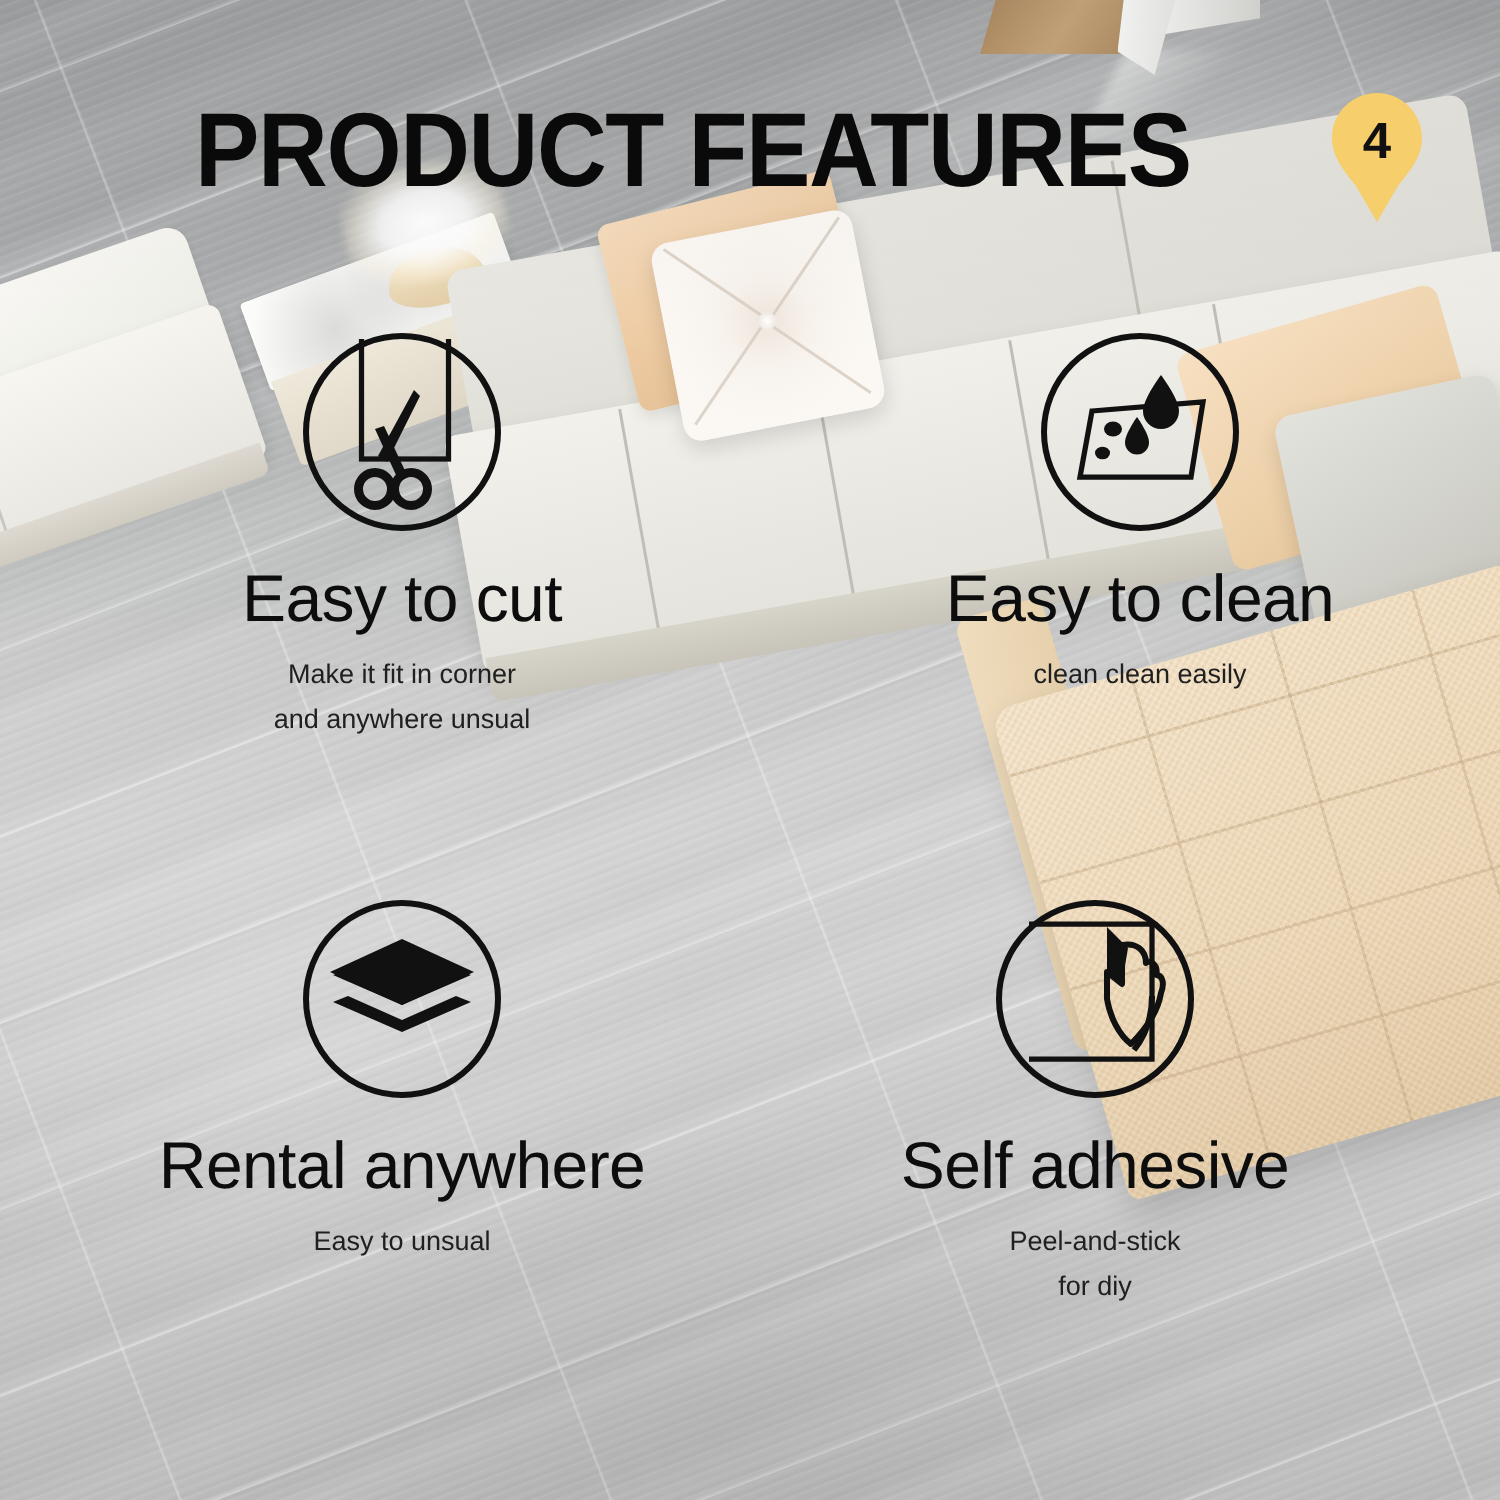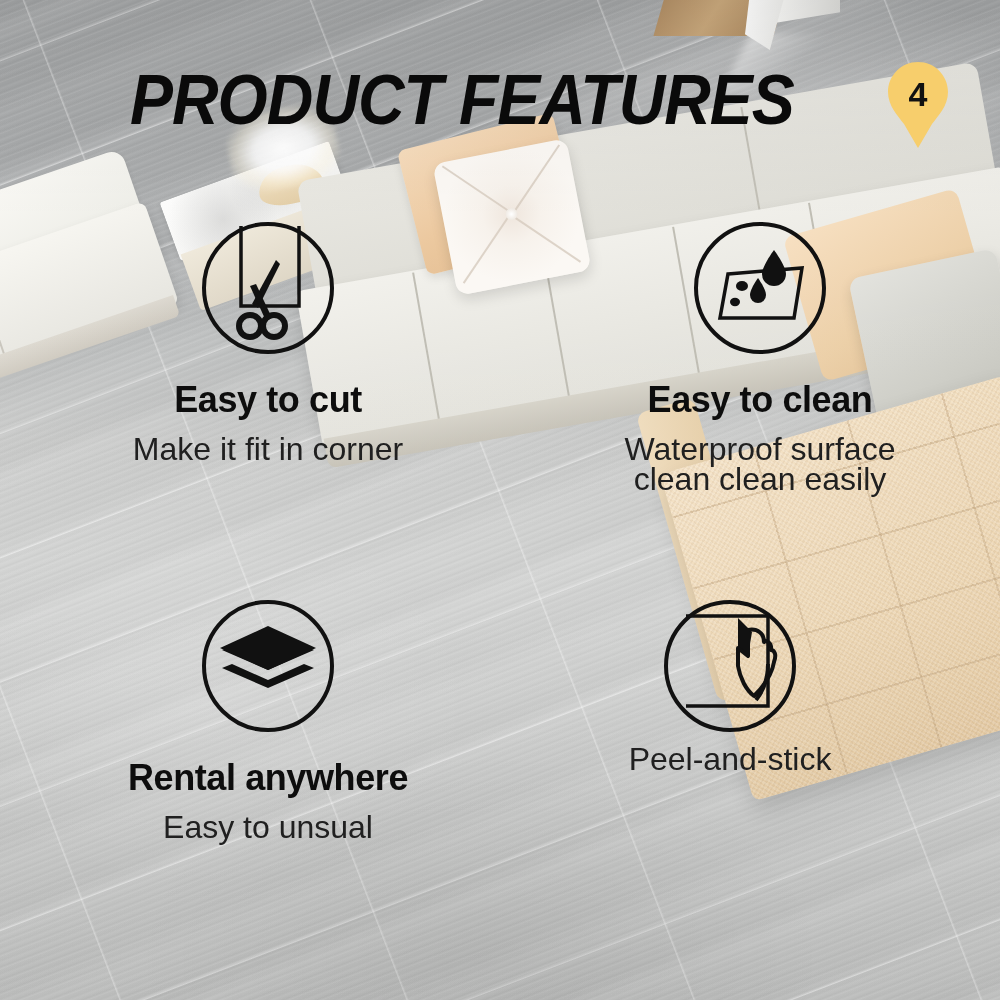--- a/index.html
+++ b/index.html
@@ -278,21 +278,21 @@
   }
 
   
   .photo-grade {
     position:absolute; inset:0;
     background: linear-gradient(180deg, rgba(0,0,0,.05), rgba(0,0,0,0) 22%, rgba(255,255,255,.05) 60%, rgba(0,0,0,.03));
     pointer-events:none;
   }
 
   
-  .header { position:absolute; left:0; top:62px; width:936px; height:76px;font-style:italic; }
+  .header { position:absolute; left:0; top:62px; width:936px; height:76px; }
   .title {
     position:absolute; left:130px; top:0;
     font-size: 70px; line-height: 76px;
     font-weight: 700; color:#0a0a0a;
     letter-spacing: -1px;
     transform: scaleX(.92);
     transform-origin: left center;
     white-space: nowrap;
     font-family: "Liberation Sans", sans-serif;
   }
@@ -317,26 +317,26 @@
 
   .icon-circle {
     width:132px; height:132px; margin:0 auto;
     border:4px solid #111; border-radius:50%;
     position:relative;
   }
   .icon-circle svg { position:absolute; left:0; top:0; }
 
   .f-title {
     margin-top: 24px;
-    font-size: 36px; font-weight:700; color:#0d0d0d;
+    font-size: 44px; font-weight:400; color:#0d0d0d;
     line-height: 44px; letter-spacing:-0.4px;
   }
   .f-sub {
     margin-top: 12px;
-    font-size: 32px; font-weight:400; color:#202020;
+    font-size: 18px; font-weight:400; color:#202020;
     line-height: 30px;
   }
   .f-sub span { display:block; }
 </style>
 </head>
 <body>
 
 <div id="stage">
 
   <div class="bg-photo">
@@ -420,36 +420,36 @@
           <path d="M70 34 L74 38 L52 82 L46 78 Z"></path>
           <path d="M44 60 L50 58 L66 92 L60 95 Z"></path>
         </g>
         <circle cx="44" cy="100" r="11" fill="none" stroke="#111" stroke-width="6"></circle>
         <circle cx="68" cy="100" r="11" fill="none" stroke="#111" stroke-width="6"></circle>
       </svg>
     </div>
     <div class="f-title">Easy to cut</div>
     <div class="f-sub">
       <span>Make it fit in corner</span>
+      <span>and anywhere unsual</span>
     </div>
   </div>
 
   <div class="feature f2">
     <div class="icon-circle">
       <svg width="124" height="124" viewBox="0 0 124 124">
         <polygon points="30,48 104,42 96,92 22,92" fill="none" stroke="#111" stroke-width="3.5"></polygon>
         <path d="M76 24 C76 24 64 40 64 48 A12 12 0 0 0 88 48 C88 40 76 24 76 24 Z" fill="#111"></path>
         <path d="M60 52 C60 52 52 63 52 69 A8 8 0 0 0 68 69 C68 63 60 52 60 52 Z" fill="#111"></path>
         <ellipse cx="44" cy="60" rx="6" ry="5" fill="#111"></ellipse>
         <ellipse cx="37" cy="76" rx="5" ry="4.2" fill="#111"></ellipse>
       </svg>
     </div>
     <div class="f-title">Easy to clean</div>
     <div class="f-sub">
-      <span>Waterproof surface</span>
       <span>clean clean easily</span>
     </div>
   </div>
 
   <div class="feature f3">
     <div class="icon-circle">
       <svg width="124" height="124" viewBox="0 0 124 124">
         <g fill="#111">
           <path d="M62 84 L16 64 L26 60 L62 76 L98 60 L108 64 Z"></path>
           <path d="M62 66 L16 46 L26 42 L62 58 L98 42 L108 46 Z"></path>
@@ -466,18 +466,20 @@
   <div class="feature f4">
     <div class="icon-circle">
       <svg width="124" height="124" viewBox="0 0 124 124">
         <path d="M18 12 L100 12 L100 102 L18 102" fill="none" stroke="#111" stroke-width="3.5"></path>
         <path d="M70 14 L84 28 L80 52 L70 44 Z" fill="#111"></path>
         <path d="M80 26 C90 24 96 30 96 38 C98 36 104 38 103 46 C106 46 109 50 106 58
                  C104 70 96 82 86 92 C78 86 72 74 70 62 L70 44 L80 52 Z" fill="none" stroke="#111" stroke-width="4" stroke-linejoin="round"></path>
         <path d="M100 60 C100 74 96 86 88 96" fill="none" stroke="#111" stroke-width="4"></path>
       </svg>
     </div>
+    <div class="f-title">Self adhesive</div>
     <div class="f-sub">
       <span>Peel-and-stick</span>
+      <span>for diy</span>
     </div>
   </div>
 
 </div>
 
 </body></html>

